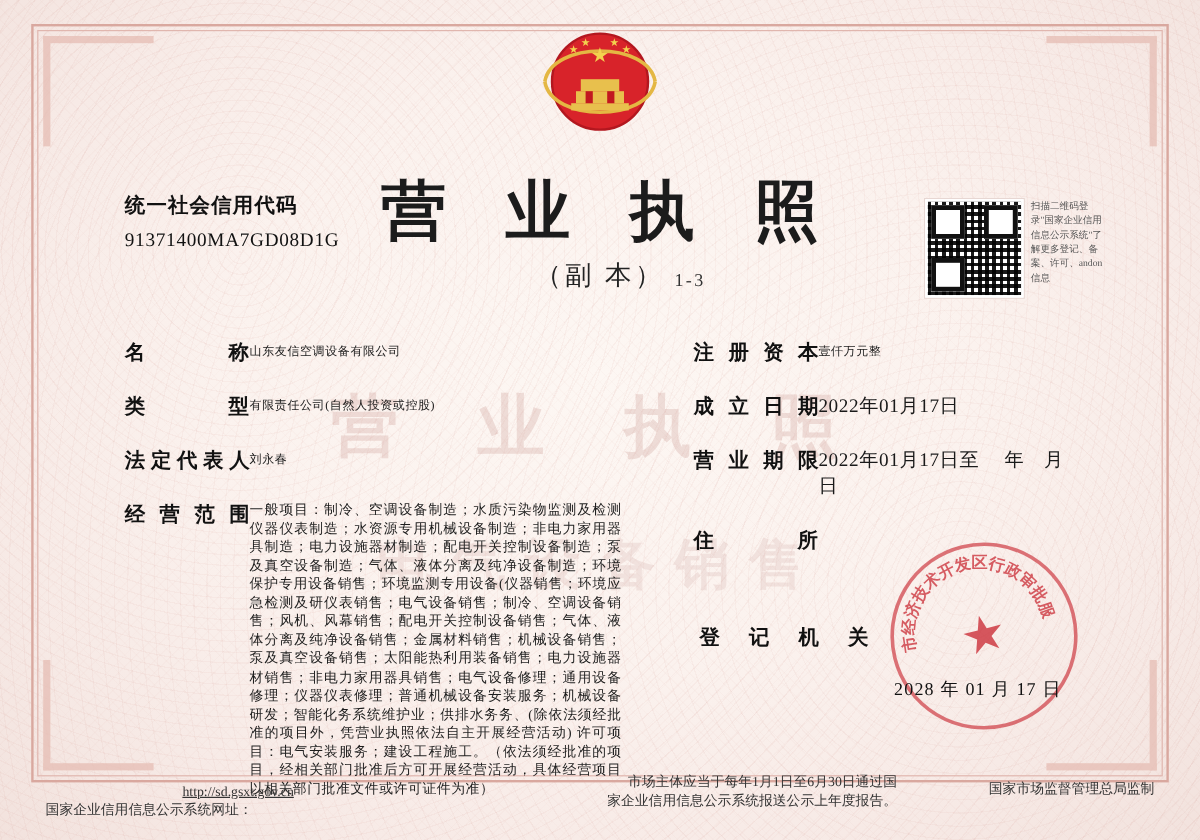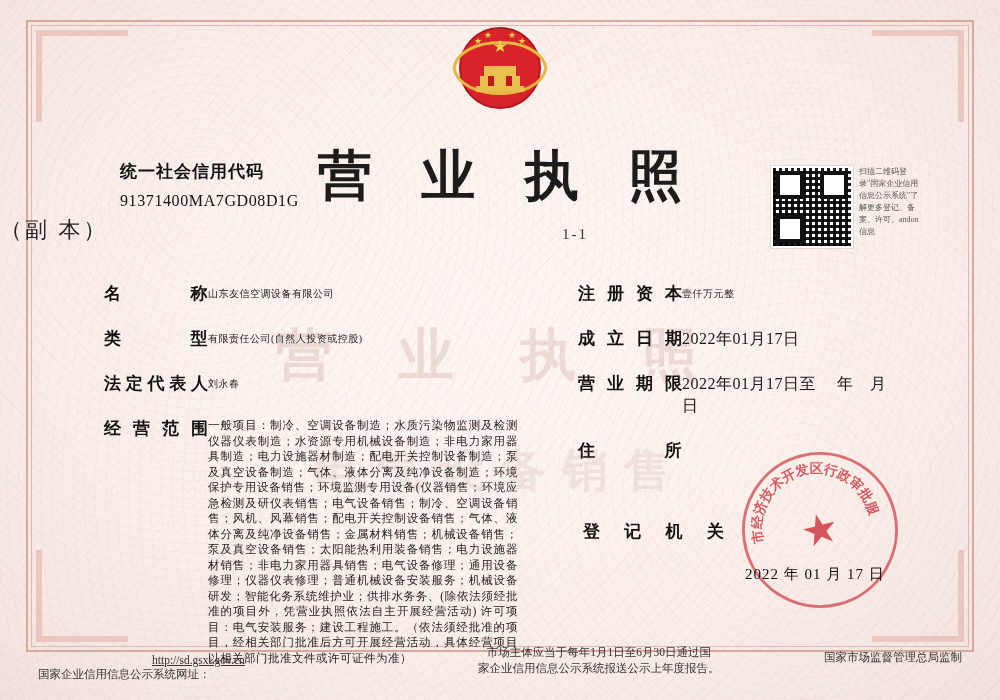--- a/index.html
+++ b/index.html
@@ -113,40 +113,40 @@
     font-weight: bold;
     letter-spacing: 18px;
     color: #1c1c1c;
     text-indent: 18px;
     font-family: "Liberation Serif", serif;
   }
   .subtitle {
     position: absolute;
     left: 0; right: 0;
     top: 215px;
+    text-align: center;
     font-size: 22px;
     color: #222;
     letter-spacing: 3px;
   }
   .serial {
     position: absolute;
     left: 562px;
     top: 226px;
     font-size: 15px;
     color: #333;
     letter-spacing: 2px;
   }
 
   
   .code-block {
     position: absolute;
     left: 104px;
     top: 160px;
     color: #111;
-    margin-left: 16px;
   }
   .code-label {
     font-size: 17px;
     font-weight: bold;
     letter-spacing: 1px;
   }
   .code-value {
     margin-top: 9px;
     font-size: 16px;
     letter-spacing: 0.6px;
@@ -307,23 +307,23 @@
   }
   .footer .f-url {
     position: absolute;
     left: 152px;
     top: 4px;
     color: #333;
     text-decoration: underline;
   }
   .footer .f-center {
     position: absolute;
-    left: 478px;
+    left: 506px;
     top: -6px;
-    text-align: center;
+    text-align: right;
     line-height: 16px;
   }
   .footer .f-right {
     position: absolute;
     right: 38px;
     top: 0;
   }
 </style>
 </head>
 <body>
@@ -359,21 +359,21 @@
         <text x="38" y="30" font-size="9" fill="#f3d24e" text-anchor="middle" font-family="DejaVu Sans, sans-serif">★</text>
         <text x="48" y="24" font-size="9" fill="#f3d24e" text-anchor="middle" font-family="DejaVu Sans, sans-serif">★</text>
         <text x="72" y="24" font-size="9" fill="#f3d24e" text-anchor="middle" font-family="DejaVu Sans, sans-serif">★</text>
         <text x="82" y="30" font-size="9" fill="#f3d24e" text-anchor="middle" font-family="DejaVu Sans, sans-serif">★</text>
       </g>
     </svg>
   </div>
 
   <div class="title">营 业 执 照</div>
   <div class="subtitle">（副 本）</div>
-  <div class="serial">1-1</div>
+  <div class="serial">1-3</div>
 
   <div class="code-block">
     <div class="code-label">统一社会信用代码</div>
     <div class="code-value">91371400MA7GD08D1G</div>
   </div>
 
   <div class="qr-wrap">
     <div class="qr">
         <span class="qr-eye3"></span>
       </div>
@@ -462,21 +462,21 @@
         <defs>
           <path id="sealArc" d="M 18,75 A 57,57 0 1 1 132,75" fill="none"></path>
         </defs>
         <text font-size="14" font-weight="bold" fill="rgba(200,35,45,0.72)" font-family="'Liberation Serif', serif">
           <textPath href="#sealArc" startOffset="50%" text-anchor="middle">德州市经济技术开发区行政审批服务局</textPath>
         </text>
       </svg>
     </div>
   </div>
 
-  <div class="date-line">2022 年 01 月 17 日</div>
+  <div class="date-line">2028 年 01 月 17 日</div>
 
   <div class="footer">
     <div class="f-left">国家企业信用信息公示系统网址：</div>
     <div class="f-url">http://sd.gsxt.gov.cn</div>
     <div class="f-center">
       <div>市场主体应当于每年1月1日至6月30日通过国</div>
       <div>家企业信用信息公示系统报送公示上年度报告。</div>
     </div>
     <div class="f-right">国家市场监督管理总局监制</div>
   </div>

